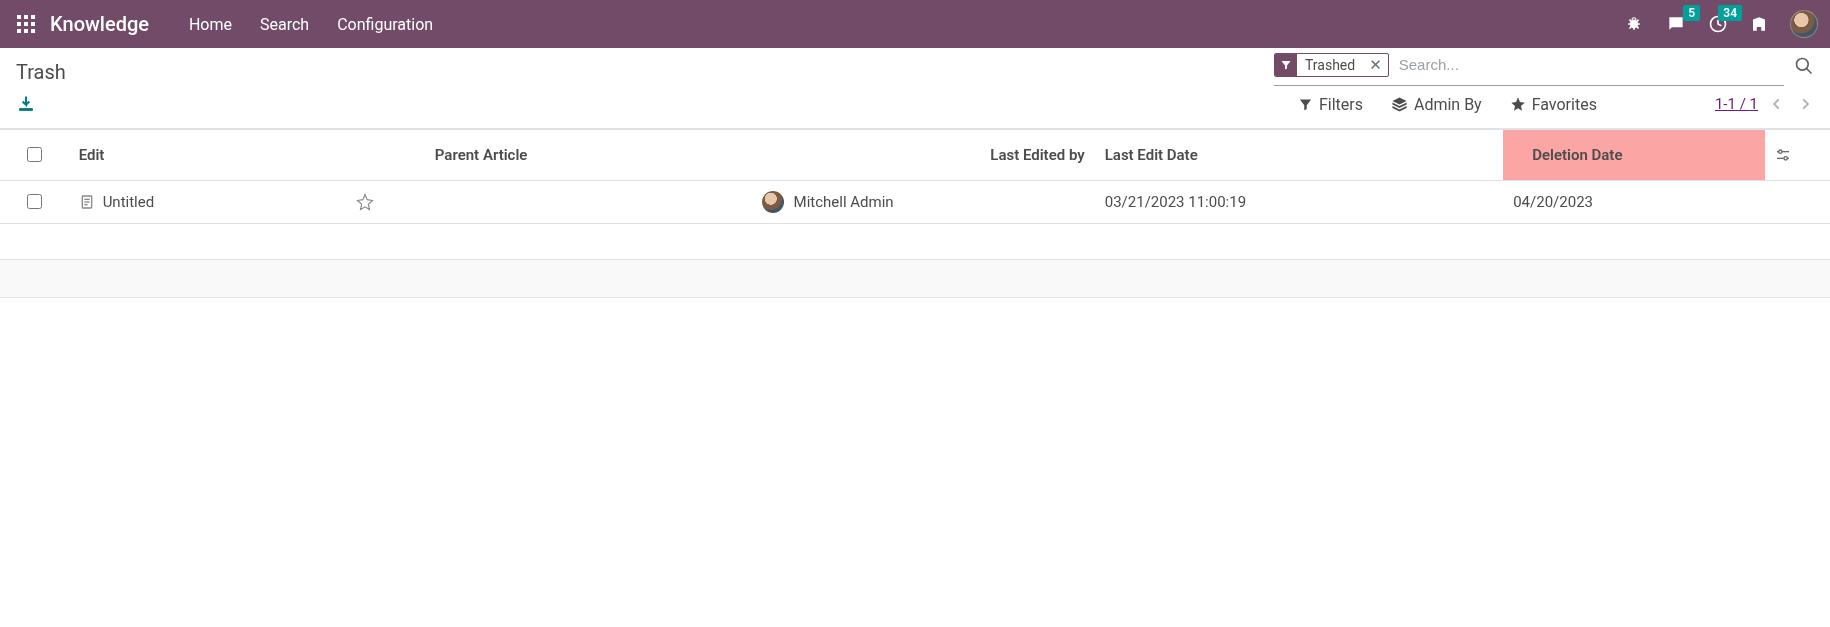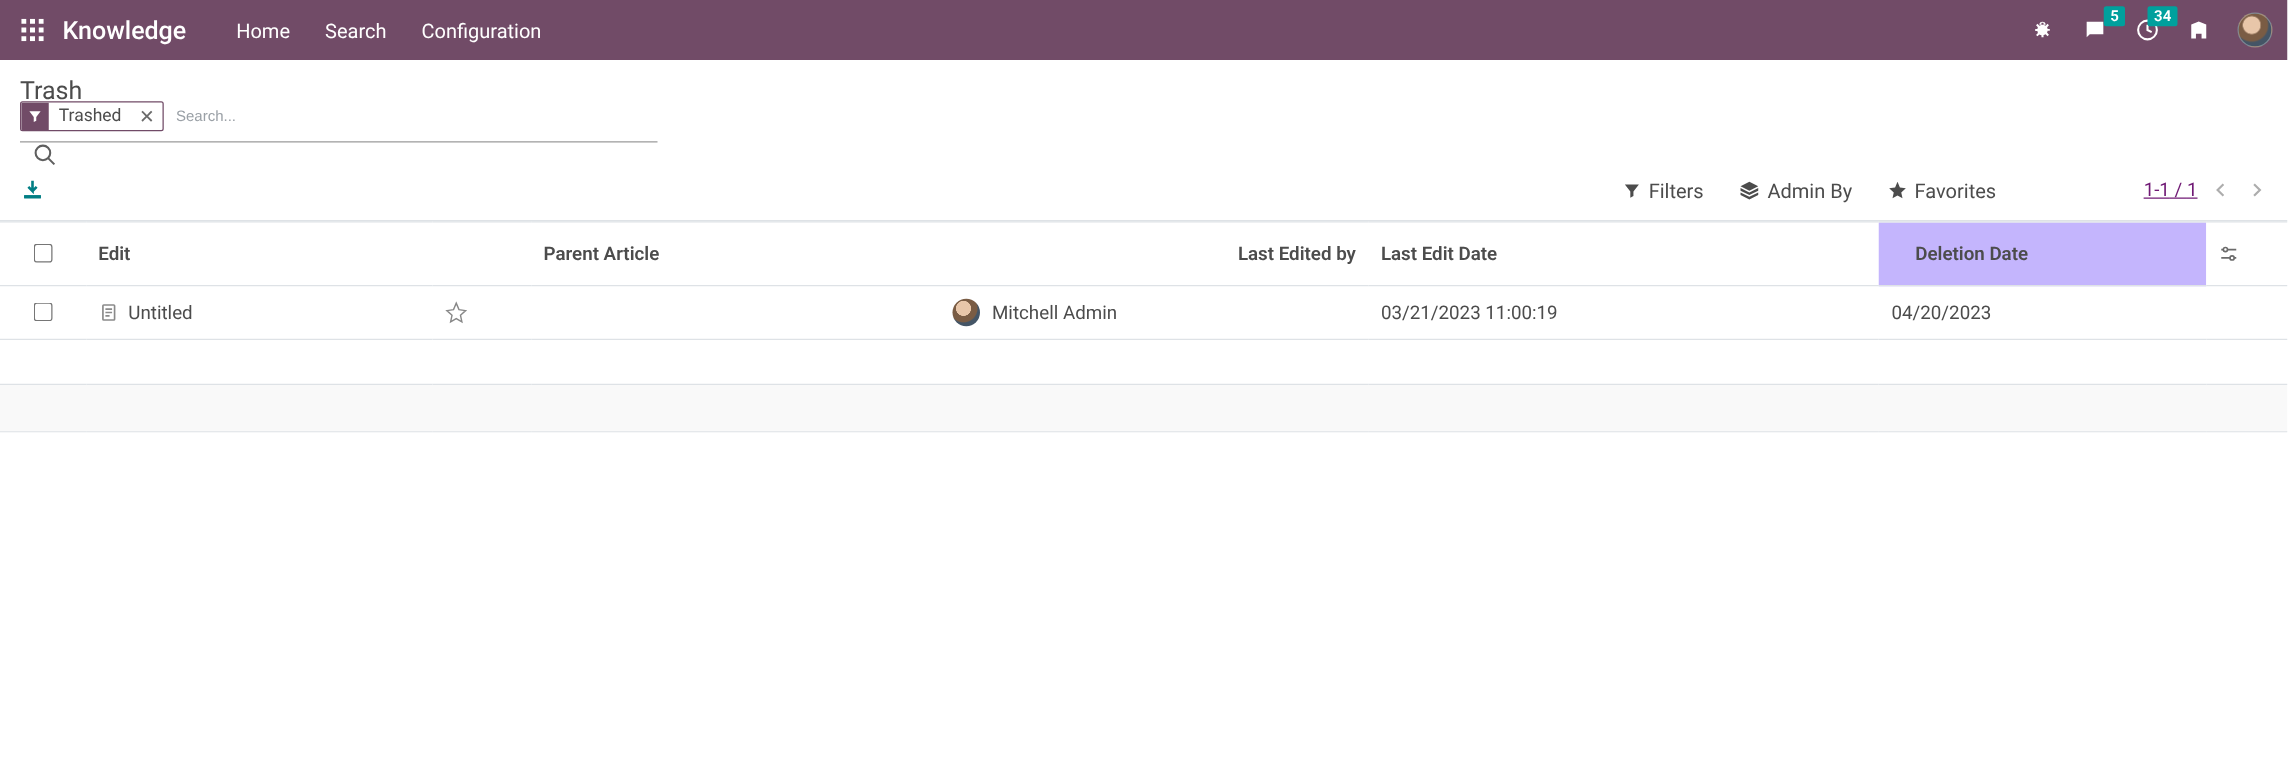--- a/index.html
+++ b/index.html
@@ -20,42 +20,42 @@
   .brand-title{font-size:20px;font-weight:500;margin-right:40px;}
   .nav-links{display:flex;gap:28px;}
   .nav-link{color:#fff;font-size:16px;cursor:pointer;}
   .nav-spacer{flex:1;}
   .nav-icons{display:flex;align-items:center;gap:22px;}
   .nav-icon{position:relative;cursor:pointer;display:flex;align-items:center;justify-content:center;}
   .icon-badge{position:absolute;top:-9px;right:-14px;background:var(--badge);color:#fff;font-size:12px;font-weight:600;padding:1px 5px;border-radius:2px;line-height:14px;}
   .avatar{width:28px;height:28px;border-radius:50%;background:radial-gradient(circle at 40% 35%, #e8c6a9 0 30%, #7a5c44 32% 55%, #456 60% 100%);cursor:pointer;border:1px solid rgba(255,255,255,.3);}
   
   .control-panel{border-bottom:1px solid var(--border);}
-  .cp-row1{display:flex;align-items:flex-start;padding:8px 16px 2px;flex-direction:column;}
+  .cp-row1{display:flex;align-items:flex-start;padding:8px 16px 2px;}
   .page-title{font-size:20px;color:#4c4c4c;padding-top:4px;}
   .cp-spacer{flex:1;}
   .search-wrap{display:flex;align-items:center;border-bottom:1px solid #9b9b9b;min-width:510px;height:30px;padding-bottom:12px;}
   .facet{display:flex;align-items:center;border:1px solid var(--brand);height:24px;overflow:hidden;border-radius:2px;margin-right:8px;}
   .facet-icon{background:var(--brand);color:#fff;width:22px;height:100%;display:flex;align-items:center;justify-content:center;}
   .facet-label{padding:0 8px;color:#4c4c4c;font-size:14px;}
   .facet-remove{padding:0 6px;color:#6b6b6b;cursor:pointer;font-size:15px;}
-  .search-input{border:none;outline:none;flex:1;font-size:12px;color:#444;background:transparent;}
+  .search-input{border:none;outline:none;flex:1;font-size:15px;color:#444;background:transparent;}
   .search-input::placeholder{color:#9aa0a6;}
   .search-btn{cursor:pointer;margin-left:10px;color:#5f5f5f;}
   .cp-row2{display:flex;align-items:center;padding:6px 16px 14px;}
   .export-btn{color:var(--teal);cursor:pointer;}
   .toolbar-mid{display:flex;align-items:center;gap:28px;margin-left:auto;}
   .tool-btn{display:flex;align-items:center;gap:6px;color:#4c4c4c;font-size:16px;cursor:pointer;text-align:center;}
   .pager{display:flex;align-items:center;gap:10px;margin-left:90px;}
   .pager-text{color:#701a75;font-size:15px;text-decoration:underline;}
   .pager-btn{color:#adadad;cursor:pointer;padding:0 2px;}
   
   table{width:100%;border-collapse:collapse;}
   thead th{text-align:left;font-weight:600;font-size:15px;color:#4c4c4c;padding:14px 10px;border-bottom:1px solid var(--border);border-top:1px solid var(--border);background:#fff;}
-  thead th.sorted{background:#c4b5fd;padding-left:29px;}
+  thead th.sorted{background:#fca5a5;padding-left:29px;}
   tbody td{padding:10px 10px;border-bottom:1px solid var(--border);font-size:15px;color:#4c4c4c;vertical-align:middle;}
   .chk{width:40px;text-align:center;}
   .chk input{width:15px;height:15px;cursor:pointer;}
   .name-cell{display:flex;align-items:center;gap:8px;}
   .doc-icon{color:#8a8a8a;}
   .star-cell{width:40px;text-align:center;color:#888;}
   .editor-cell{display:flex;align-items:center;gap:10px;}
   .avatar-sm{width:22px;height:22px;border-radius:50%;background:radial-gradient(circle at 40% 35%, #e8c6a9 0 30%, #7a5c44 32% 55%, #456 60% 100%);}
   th.opt-col,td.opt-col{width:40px;text-align:center;color:#6b6b6b;cursor:pointer;}
   tbody tr.spacer td{height:36px;border-bottom:1px solid var(--border);}

